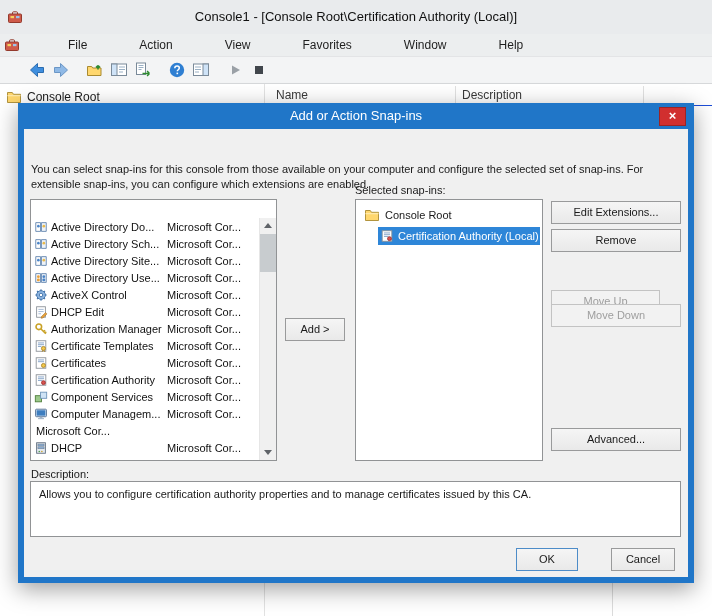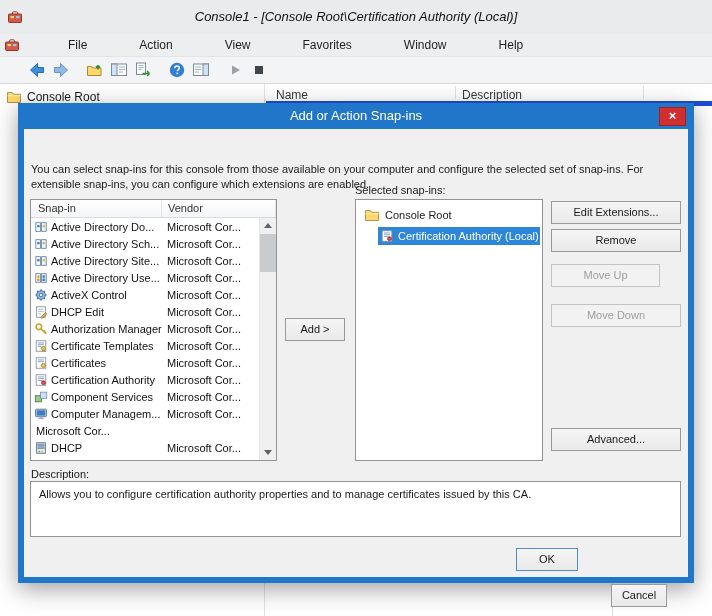--- a/index.html
+++ b/index.html
@@ -3,21 +3,21 @@
 <meta charset="utf-8">
 <style>
   * { margin:0; padding:0; box-sizing:border-box; }
   html,body { width:712px; height:616px; }
   body { font-family:"Liberation Sans", sans-serif; background:#fff; }
   :root { --frame:#2076c8; --close:#d12f2f; --sel:#2e86d8; }
 
   .screen { position:relative; width:712px; height:616px; background:#fff; overflow:hidden; }
 
   
-  .titlebar { position:absolute; left:0; top:0; width:712px; height:34px; background:#e9ebed;font-style:italic; }
+  .titlebar { position:absolute; left:0; top:0; width:712px; height:34px; background:#e9ebed; }
   .titlebar .title { position:absolute; left:0; right:0; top:9px; text-align:center; font-size:13px; color:#101010; }
   .win-ico { position:absolute; left:7px; top:9px; width:16px; height:16px; }
   .win-ico svg { width:16px; height:16px; display:block; }
 
   .menubar { position:absolute; left:0; top:34px; width:712px; height:22px; background:#eceeef; display:flex; align-items:center; font-size:12px; color:#1e1e1e;gap:36px; }
   .menubar .file-ico { width:16px; height:16px; margin:0 4px 0 4px; }
   .menubar .file-ico svg { width:16px; height:16px; display:block; }
   .menubar .mi { padding:3px 8px; cursor:default; }
 
   .toolbar { position:absolute; left:0; top:56px; width:712px; height:28px; background:#f3f4f5; border-top:1px solid #e3e4e6; border-bottom:1px solid #d6d8da; display:flex; align-items:center; padding-left:26px; }
@@ -26,21 +26,21 @@
   .tb.big svg { width:20px; height:20px; }
   .tb-gap { width:10px; }
 
   
   .leftpane { position:absolute; left:0; top:84px; width:265px; bottom:0; background:#fff; border-right:1px solid #e2e2e2; }
   .lp-root { display:flex; align-items:center; gap:5px; padding:5px 0 0 6px; font-size:12px; color:#1b1b1b; }
   .ico16 { width:16px; height:16px; display:inline-block; }
   .ico16 svg { width:16px; height:16px; display:block; }
 
   .rightpane { position:absolute; left:266px; top:84px; right:0; bottom:0; background:#fff; }
-  .rp-header { position:relative; height:22px; border-bottom:5px solid #1d4ed8; font-size:12px; color:#3a3a3a; }
+  .rp-header { position:relative; height:22px; border-bottom:1px solid #1d4ed8; font-size:12px; color:#3a3a3a; }
   .rp-header .col-name { position:absolute; left:10px; top:4px; }
   .rp-header .col-desc { position:absolute; left:196px; top:4px; }
   .rp-header .sep { position:absolute; top:2px; bottom:2px; width:1px; background:#e0e0e0; }
   .rp-header .s1 { left:189px; }
   .rp-header .s2 { left:377px; }
   .pane-divider { position:absolute; left:612px; top:583px; bottom:0; width:1px; background:#dcdcdc; }
 
   
   .dialog { position:absolute; left:18px; top:103px; width:676px; height:480px; background:var(--frame); box-shadow:0 6px 22px rgba(0,0,0,.38); }
   .dlg-title { position:absolute; left:0; right:0; top:0; height:26px; line-height:26px; text-align:center; color:#fff; font-size:13px; }
@@ -78,25 +78,25 @@
   .sel-root { display:flex; align-items:center; gap:5px; padding:7px 0 0 8px; font-size:11px; }
   .sel-child { margin:4px 2px 0 22px; height:18px; display:flex; align-items:center; gap:4px; padding-left:2px; background:var(--sel); color:#fff; font-size:11px; }
 
   
   .btn { position:absolute; height:23px; font-size:11px; color:#1a1a1a; text-align:center; line-height:21px; background:linear-gradient(#f5f5f5,#e9e9e9); border:1px solid #999a9b; cursor:default; }
   .btn.disabled { color:#9e9e9e; background:#f2f2f2; border-color:#c3c3c3; }
   .btn.default { border-color:#4d8cc8; }
   .btn-add { left:261px; top:189px; width:60px; }
   .btn-edit { left:527px; top:72px; width:130px; }
   .btn-remove { left:527px; top:100px; width:130px; }
-  .btn-moveup { left:527px; top:135px; width:109px; }
+  .btn-moveup { left:527px; top:161px; width:109px; }
   .btn-movedown { left:527px; top:175px; width:130px; }
   .btn-advanced { left:527px; top:299px; width:130px; }
   .btn-ok { left:492px; top:419px; width:62px; }
-  .btn-cancel { left:587px; top:419px; width:56px;margin-top:36px; }
+  .btn-cancel { left:587px; top:419px; width:64px; }
 
   
   .descbox { position:absolute; left:6px; top:352px; width:651px; height:56px; background:#fff; border:1px solid #919395; padding:5px 8px; line-height:14px; }
 </style>
 </head>
 <body>
 
 <div class="screen">
 
   <div class="titlebar">
@@ -216,24 +216,20 @@
     </div>
     <div class="dlg-close">×</div>
 
     <div class="dlg-body">
       <div class="dlg-intro">You can select snap-ins for this console from those available on your computer and configure the selected set of snap-ins. For extensible snap-ins, you can configure which extensions are enabled.</div>
 
       <div class="dlg-label lbl-available">Available snap-ins:</div>
       <div class="dlg-label lbl-selected">Selected snap-ins:</div>
 
       <div class="listview">
-        <div class="lv-header">
-          <span class="h1">Snap-in</span>
-          <span class="h2">Vendor</span>
-        </div>
         <div class="lv-body" id="lv-body">
   <div class="lv-row">
     <span class="c1">
       <span class="si">
                   <svg viewBox="0 0 16 16">
                     <path d="M2 3h5.5v10H2z" fill="#fdfdfd" stroke="#5f82ad"></path>
                     <path d="M8.5 3H14v10H8.5z" fill="#eef3f9" stroke="#5f82ad"></path>
                     <circle cx="5" cy="7" r="1.5" fill="#4a84c8"></circle>
                     <circle cx="11.2" cy="7" r="1.5" fill="#e8b84a"></circle>
                   </svg>

